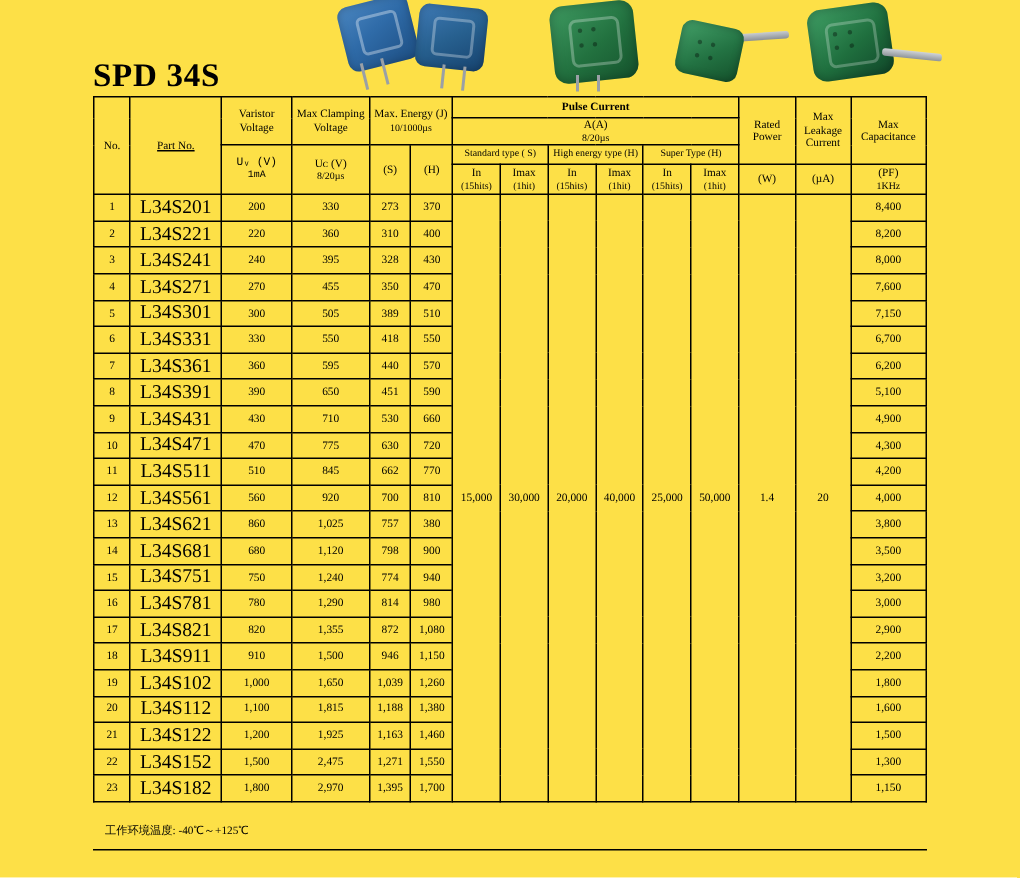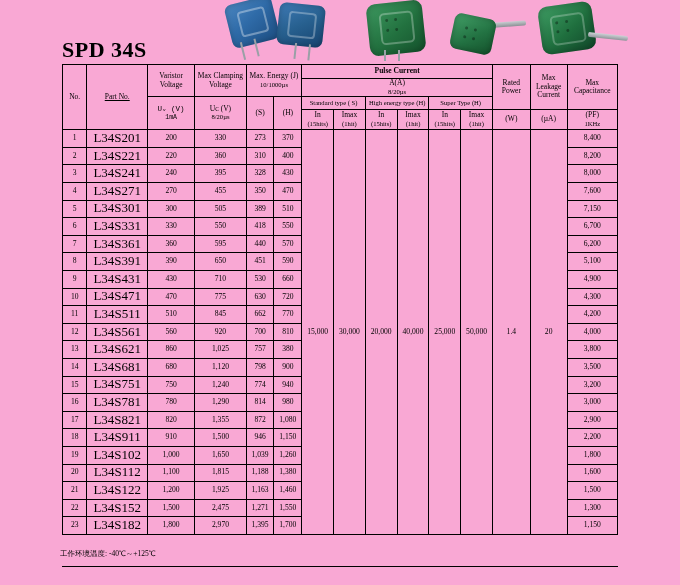--- a/index.html
+++ b/index.html
@@ -8,21 +8,21 @@
     width: 680px; height: 585px;
     background: #ffffff;
     font-family: "Liberation Serif", serif;
     color: #000;
   }
   #page {
     position: relative;
     width: 680px;
     height: 585px;
     overflow: hidden;
-    background: #f9a8d4;
+    background: #fde047;
   }
 
   
   .photo-strip {
     position: absolute;
     left: 0; top: 0;
     width: 680px;
     height: 62px;
   }
   .prod {
@@ -172,21 +172,21 @@
     font-weight: normal;
     line-height: 1.15;
   }
   .sub { font-size: 6.6px; }
   td.body-row { height: 17.6px; }
   .pn { font-size: 13px; }
   .num { font-size: 7.6px; }
 
   .footnote {
     position: absolute;
-    left: 60px;
+    left: 70px;
     top: 549px;
     font-size: 7.5px;
     text-align: center;
   }
   .bottom-rule {
     position: absolute;
     left: 62px;
     top: 566px;
     width: 556px;
     border-top: 1px solid #000;

